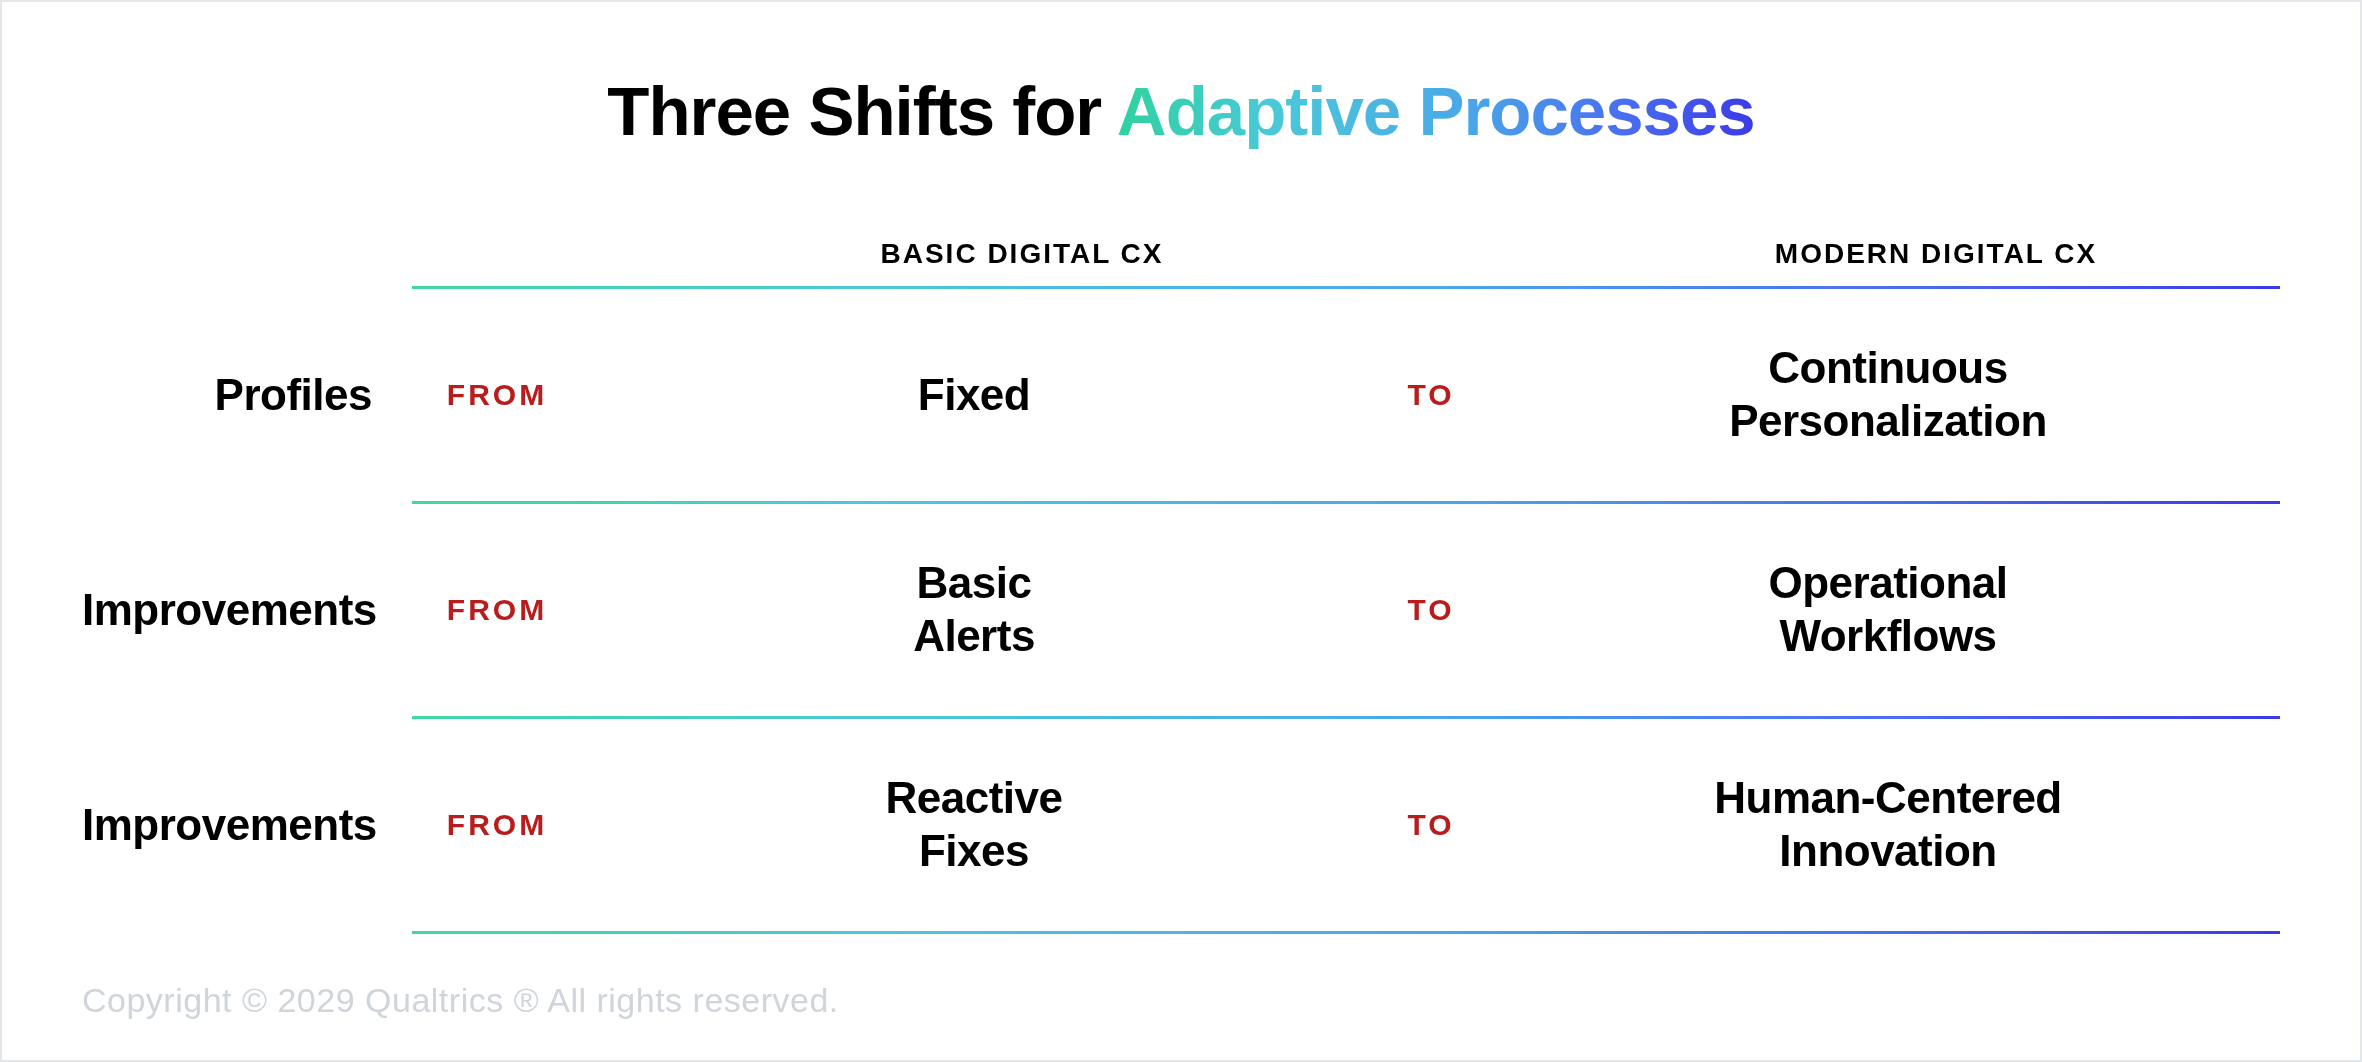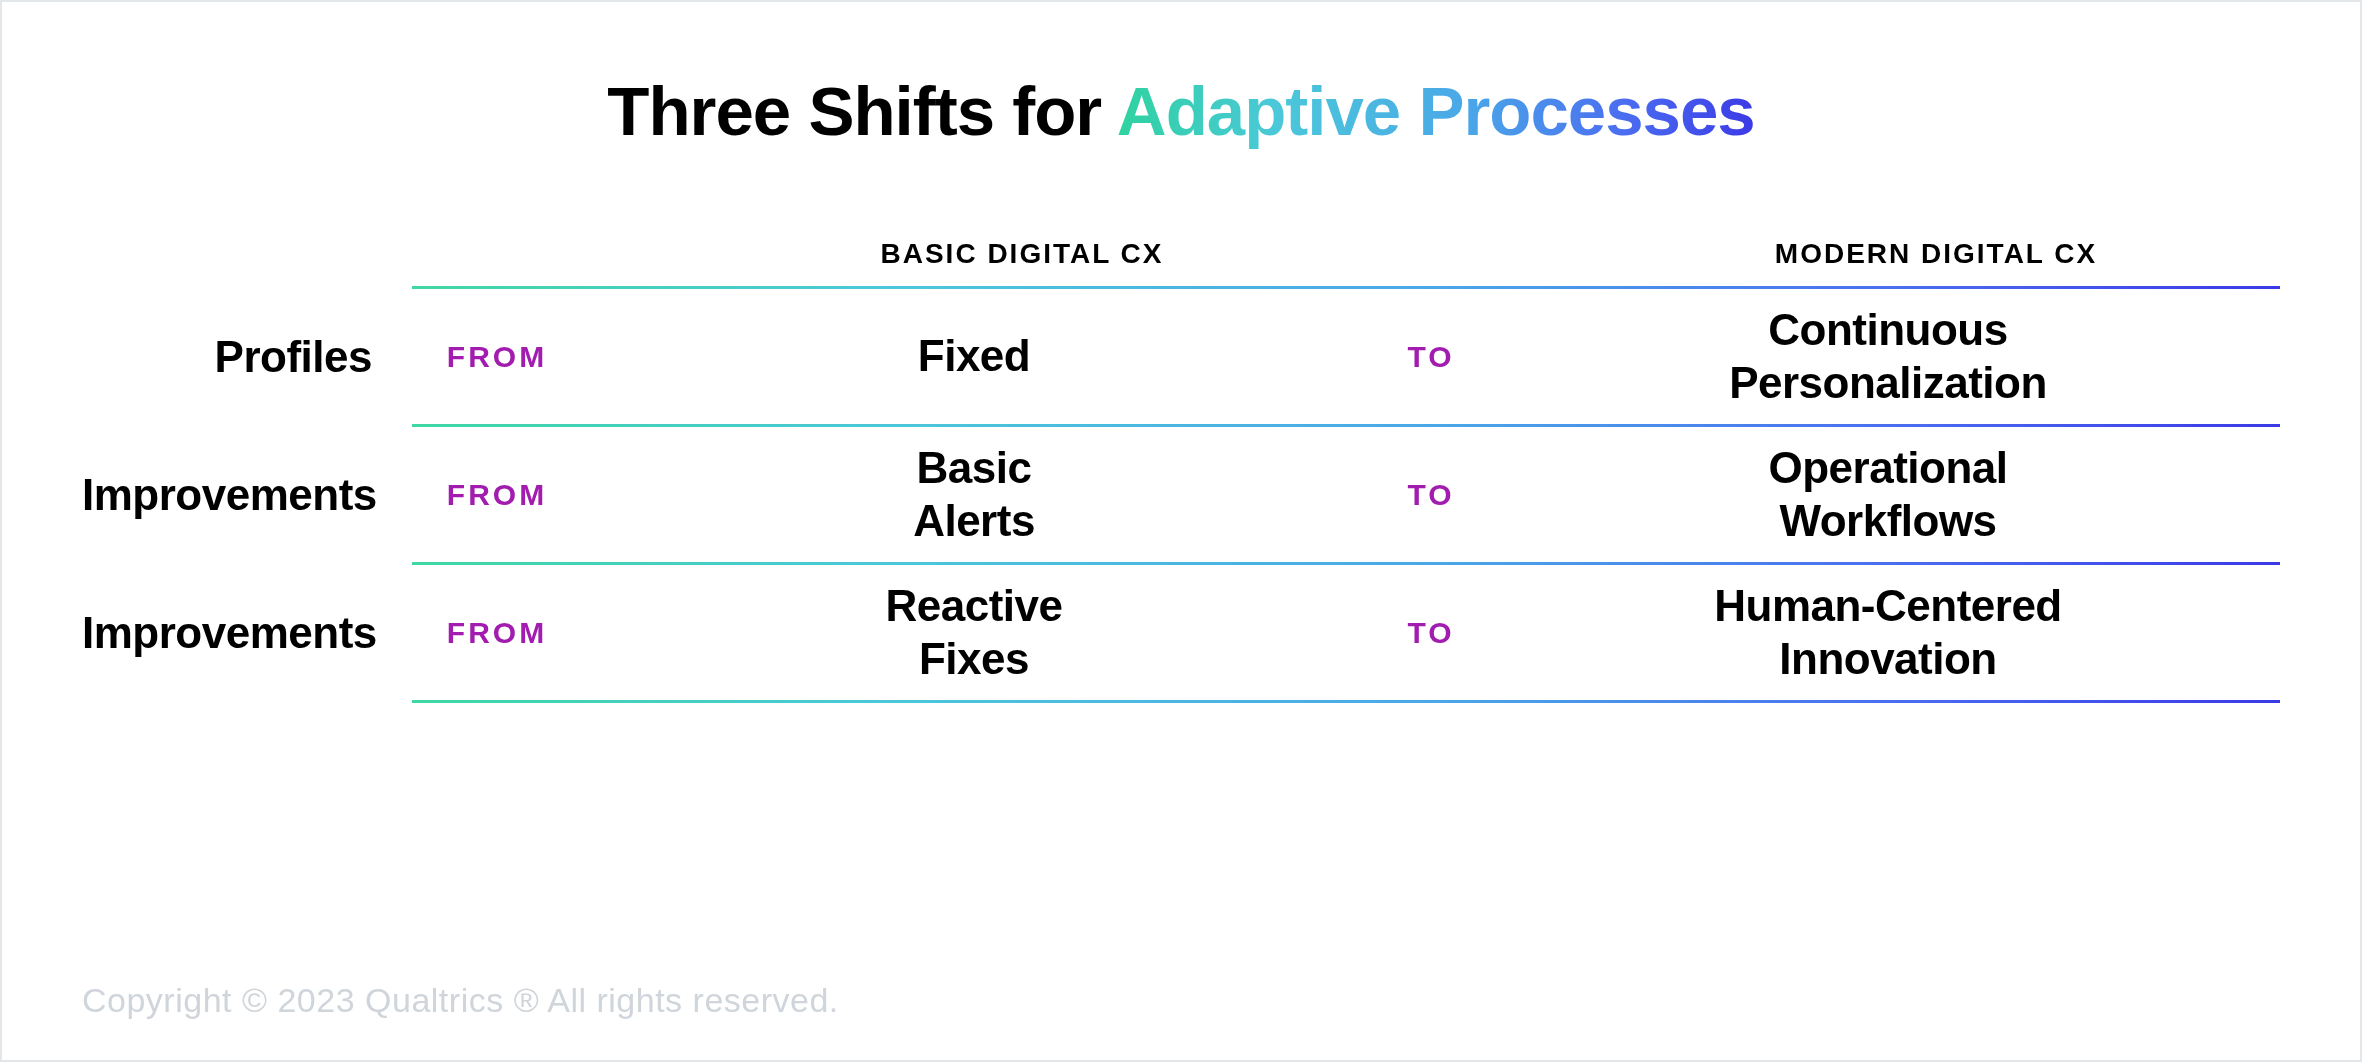--- a/index.html
+++ b/index.html
@@ -45,21 +45,21 @@
   .header-row, .data-row {
     display: grid;
     grid-template-columns: 330px 170px 1fr 130px 1fr;
     align-items: center;
   }
   .header-row {
     height: 65px;
     gap: 48px;
   }
   .data-row {
-    height: 135px;
+    height: 212px;
   }
   .col-header {
     font-size: 28px;
     font-weight: 800;
     letter-spacing: 2px;
     color: #000;
     text-align: center;
     text-transform: uppercase;
   }
   .row-label {
@@ -67,21 +67,21 @@
     font-weight: 800;
     color: #000;
     text-align: right;
     padding-right: 40px;
     letter-spacing: -0.5px;
   }
   .connector {
     font-size: 30px;
     font-weight: 800;
     letter-spacing: 3px;
-    color: #a21caf;
+    color: #b91c1c;
     text-align: center;
     text-transform: uppercase;
   }
   .cell {
     font-size: 44px;
     font-weight: 800;
     color: #000;
     text-align: center;
     line-height: 1.2;
     letter-spacing: -0.5px;
@@ -178,15 +178,15 @@
       </div>
     </div>
 
     <div class="divider-wrap">
         <div></div>
         <div class="divider"></div>
       </div>
 
   </div>
 
-  <div class="copyright">Copyright © 2023 Qualtrics ® All rights reserved.</div>
+  <div class="copyright">Copyright © 2029 Qualtrics ® All rights reserved.</div>
 
 </div>
 
 </body></html>

